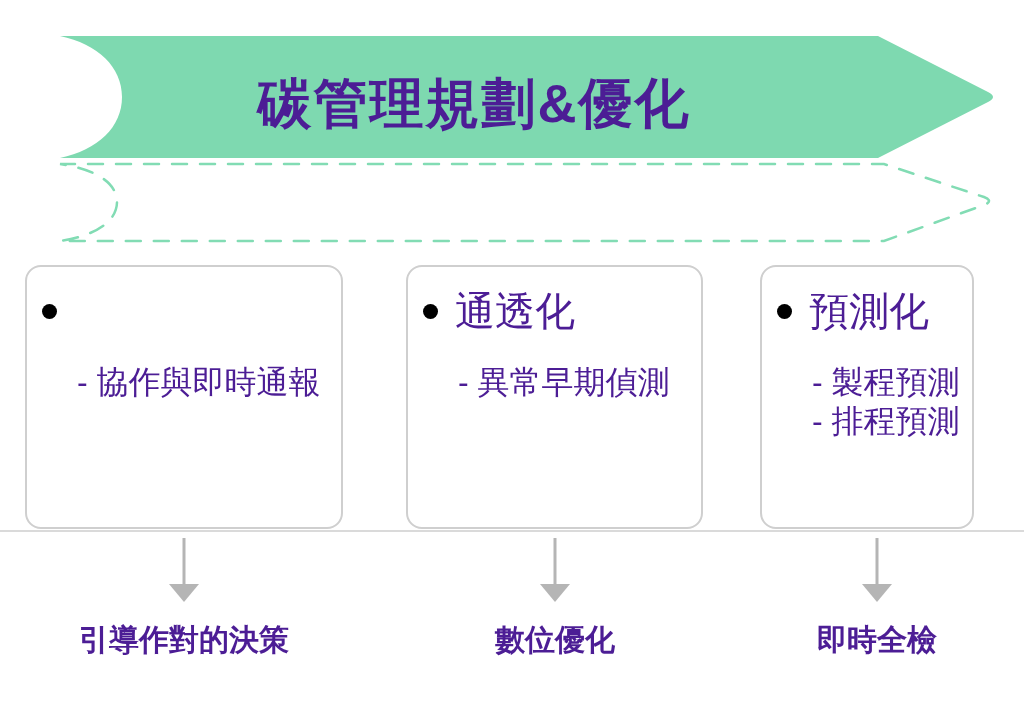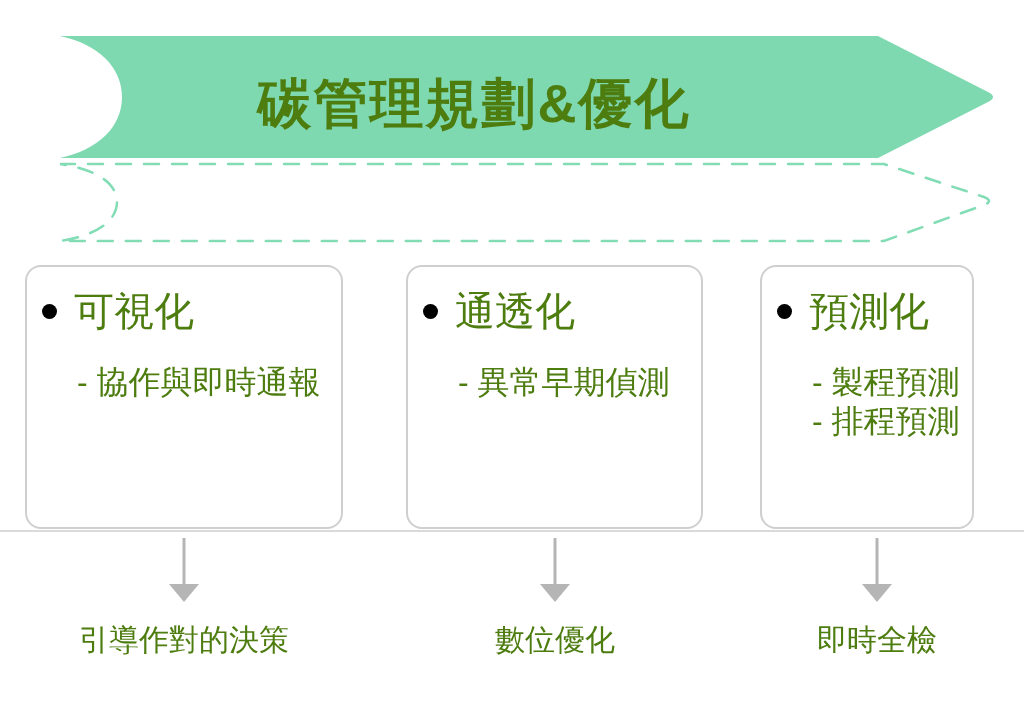--- a/index.html
+++ b/index.html
@@ -3,21 +3,21 @@
 <meta charset="utf-8">
 <style>
   html, body { margin: 0; padding: 0; }
   body { font-family: "Liberation Sans", sans-serif; background: #ffffff; }
   .canvas {
     position: relative;
     width: 1024px;
     height: 706px;
     background: #ffffff;
     overflow: hidden;
-    color: #4d7c0f;
+    color: #4c1d95;
   }
   .banners {
     position: absolute;
     top: 0; left: 0;
   }
   .main-title {
     position: absolute;
     left: 58px; top: 38px;
     width: 832px; height: 122px;
     display: flex; align-items: center; justify-content: center;
@@ -72,21 +72,21 @@
     top: 537px;
   }
   .arrow1 { left: 168px; }
   .arrow2 { left: 539px; }
   .arrow3 { left: 861px; }
   .outcome {
     position: absolute;
     top: 620px;
     width: 320px;
     text-align: center;
-    font-size: 30px; font-weight: 400;
+    font-size: 30px; font-weight: 700;
     white-space: nowrap;
   }
   .outcome1 { left: 24px; }
   .outcome2 { left: 395px; }
   .outcome3 { left: 717px; }
 </style>
 </head>
 <body>
 
 <div class="canvas">
@@ -97,21 +97,20 @@
     <path fill="none" stroke-width="2.5" stroke-dasharray="15 13" stroke-linecap="round" d="M 60 164 H 884 L 984 197 Q 994 201 984 205 L 884 241 H 60
              C 94 236 117 222 117 202 C 117 182 94 169 60 164 Z" stroke="#82DCB4"></path>
   </svg>
 
   <div class="main-title">碳管理規劃&amp;優化</div>
 
 
   <div class="box box1">
     <div class="box-title-row">
       <span class="bullet"></span>
-      <span class="box-title">可視化</span>
     </div>
     <div class="box-items">
       <div>- 協作與即時通報</div>
     </div>
   </div>
 
   <div class="box box2">
     <div class="box-title-row">
       <span class="bullet"></span>
       <span class="box-title">通透化</span>

